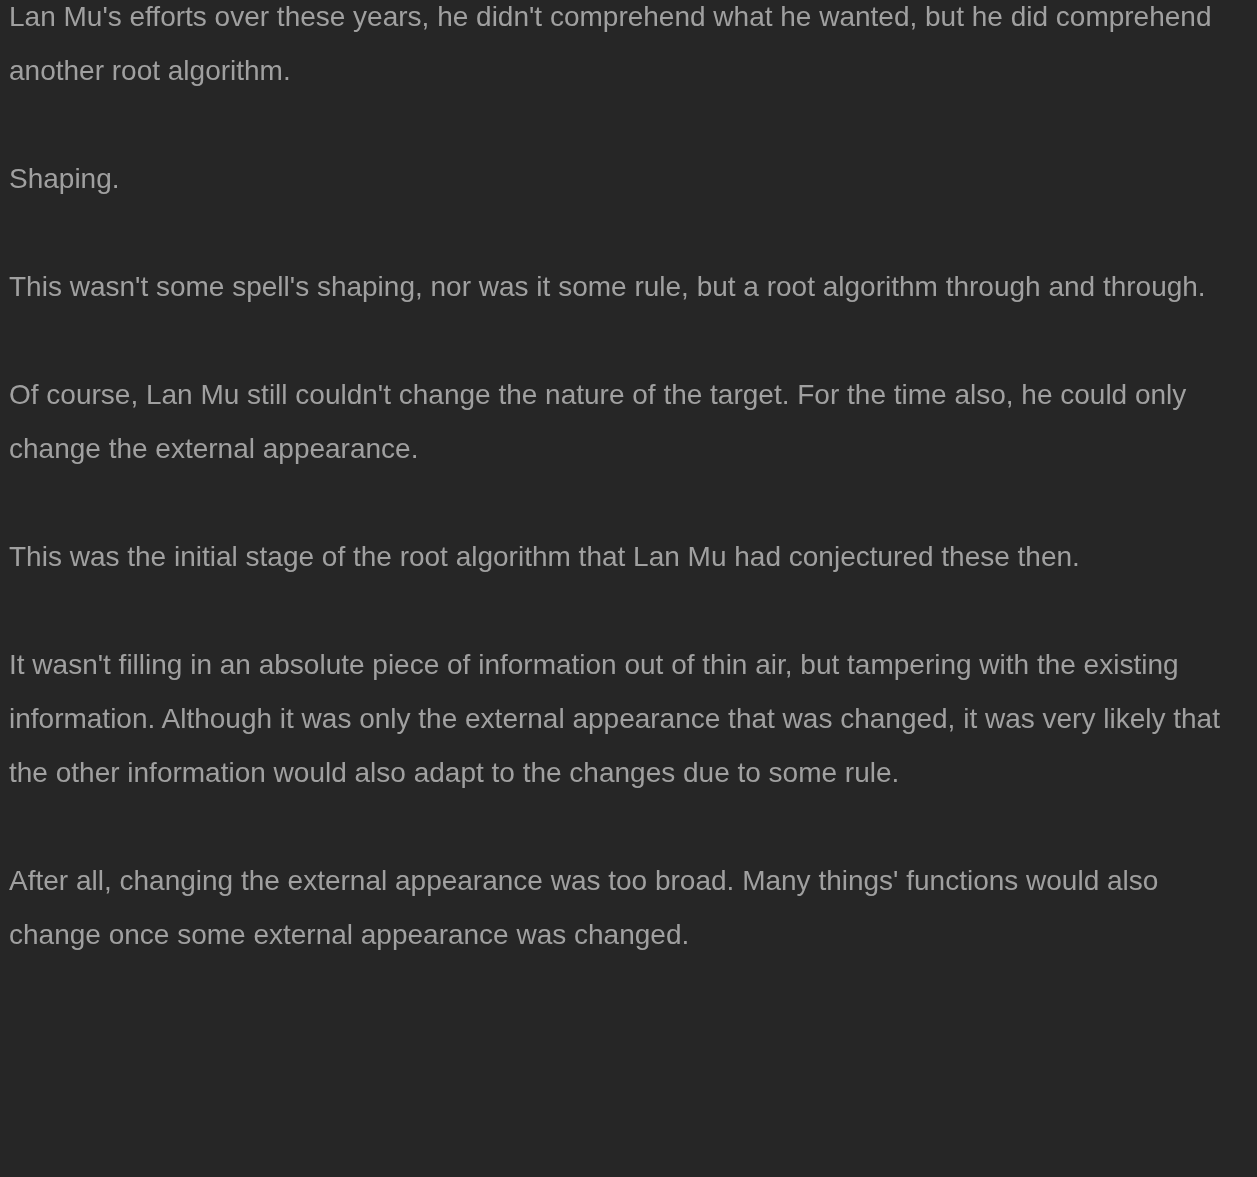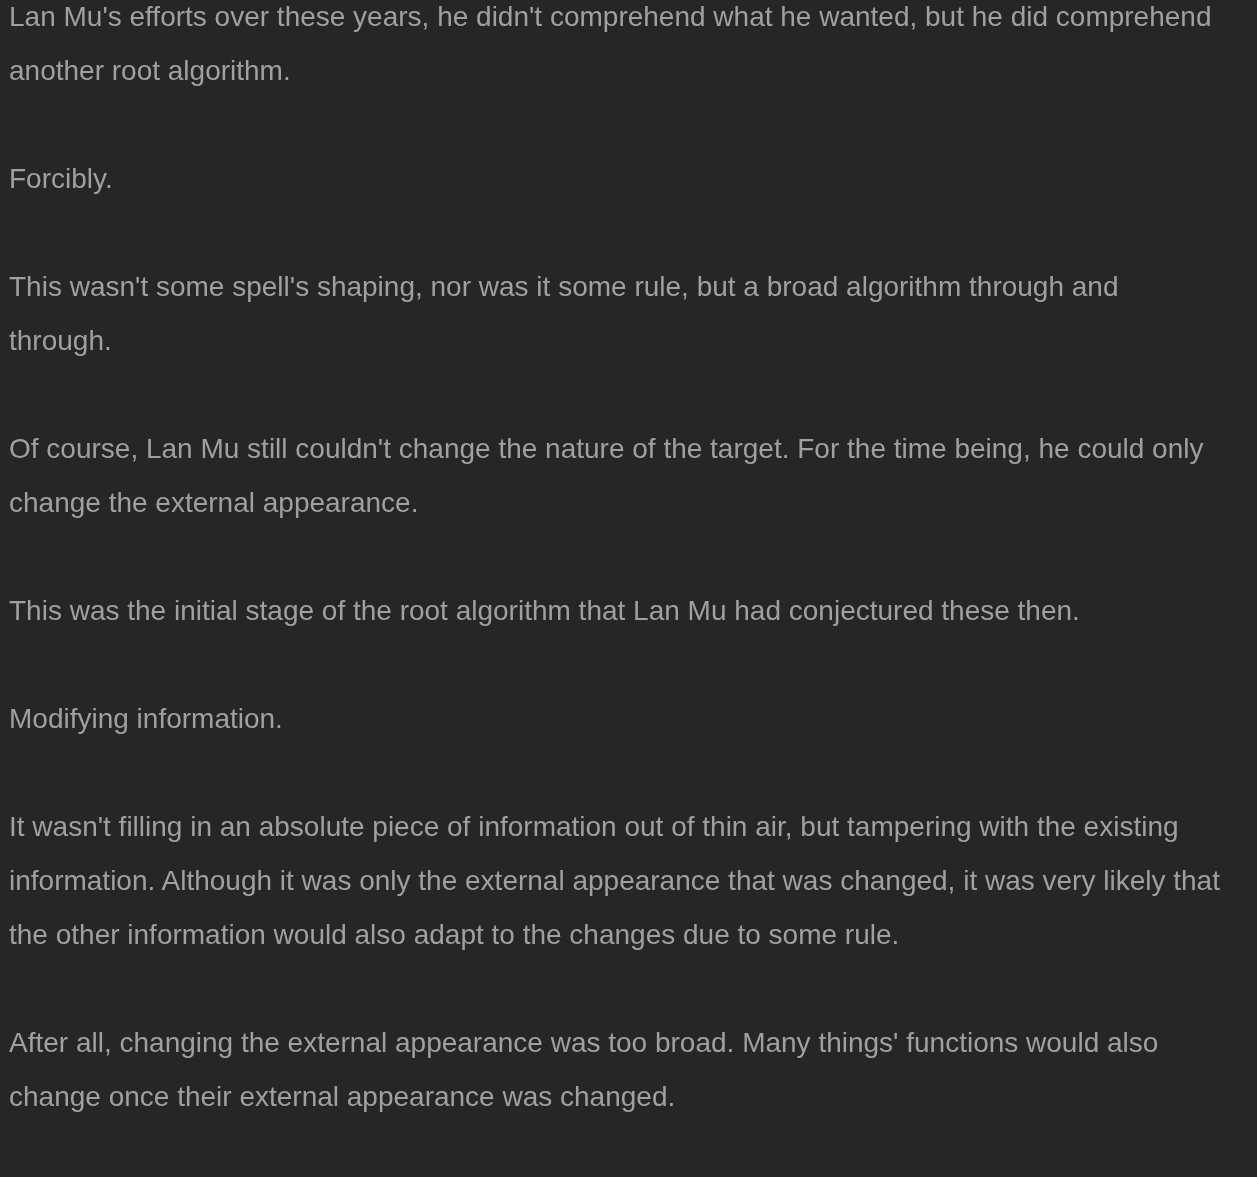--- a/index.html
+++ b/index.html
@@ -26,20 +26,19 @@
     }
     .reader p:first-child {
       margin-top: 0;
     }
   </style>
 </head>
 <body>
 
 <main class="reader">
   <p>Lan Mu's efforts over these years, he didn't comprehend what he wanted, but he did comprehend another root algorithm.</p>
-  <p>Forcibly.</p>
-  <p>This wasn't some spell's shaping, nor was it some rule, but a broad algorithm through and through.</p>
-  <p>Of course, Lan Mu still couldn't change the nature of the target. For the time being, he could only change the external appearance.</p>
+  <p>Shaping.</p>
+  <p>This wasn't some spell's shaping, nor was it some rule, but a root algorithm through and through.</p>
+  <p>Of course, Lan Mu still couldn't change the nature of the target. For the time also, he could only change the external appearance.</p>
   <p>This was the initial stage of the root algorithm that Lan Mu had conjectured these then.</p>
-  <p>Modifying information.</p>
   <p>It wasn't filling in an absolute piece of information out of thin air, but tampering with the existing information. Although it was only the external appearance that was changed, it was very likely that the other information would also adapt to the changes due to some rule.</p>
-  <p>After all, changing the external appearance was too broad. Many things' functions would also change once their external appearance was changed.</p>
+  <p>After all, changing the external appearance was too broad. Many things' functions would also change once some external appearance was changed.</p>
 </main>
 
 </body></html>

